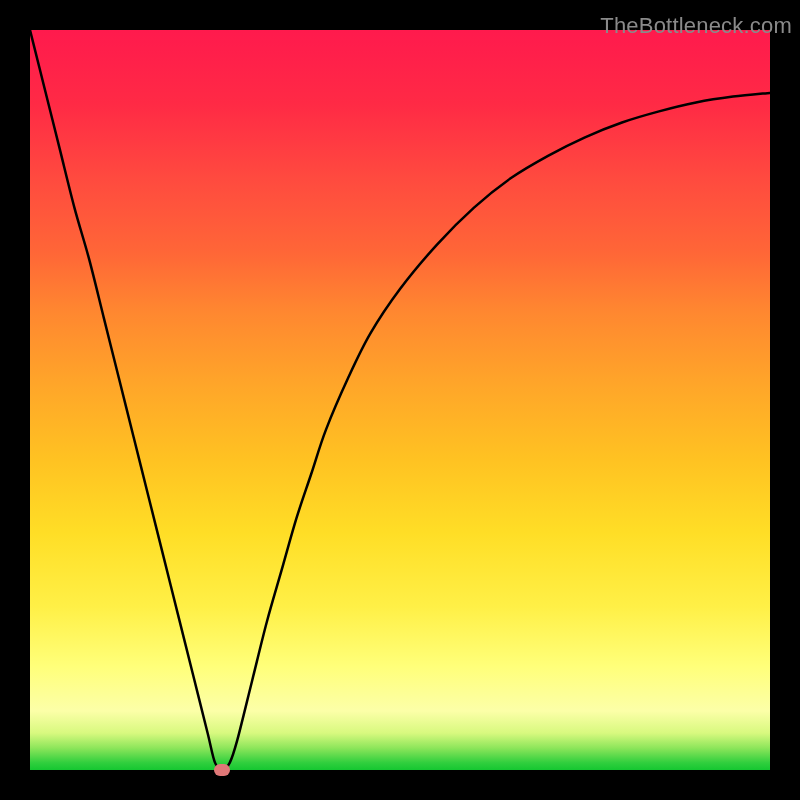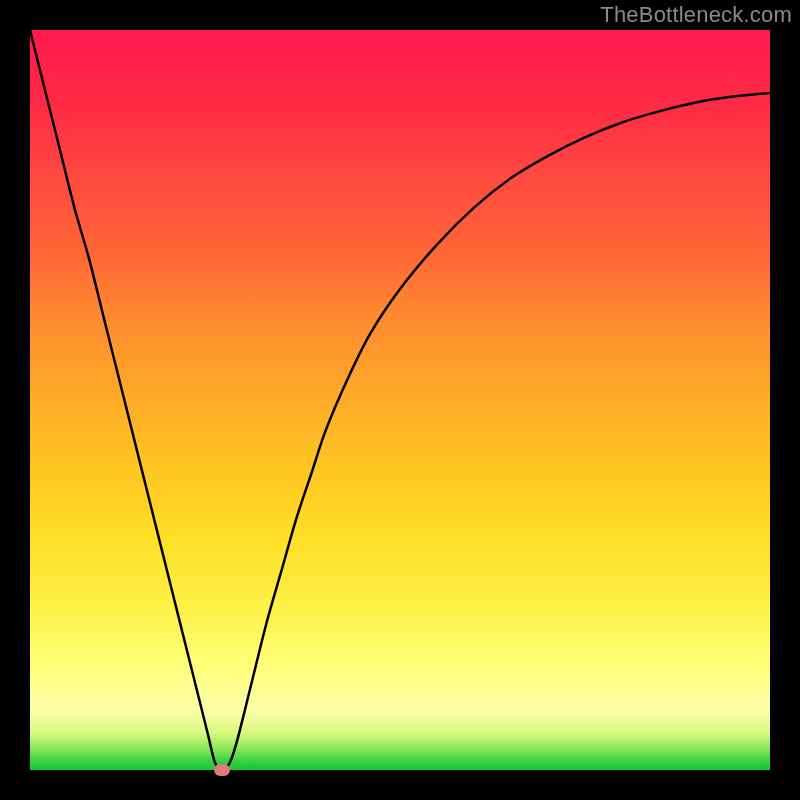--- a/index.html
+++ b/index.html
@@ -44,21 +44,21 @@
   }
   svg.curve {
     position: absolute;
     left: 0;
     top: 0;
     width: 740px;
     height: 740px;
   }
   .watermark {
     position: absolute;
-    top: 2px;
+    top: 13px;
     right: 8px;
     color: #8a8a8a;
     font-size: 22px;
     font-weight: 500;
     user-select: none;
     letter-spacing: 0.2px;
   }
   .marker {
     position: absolute;
     width: 16px;

